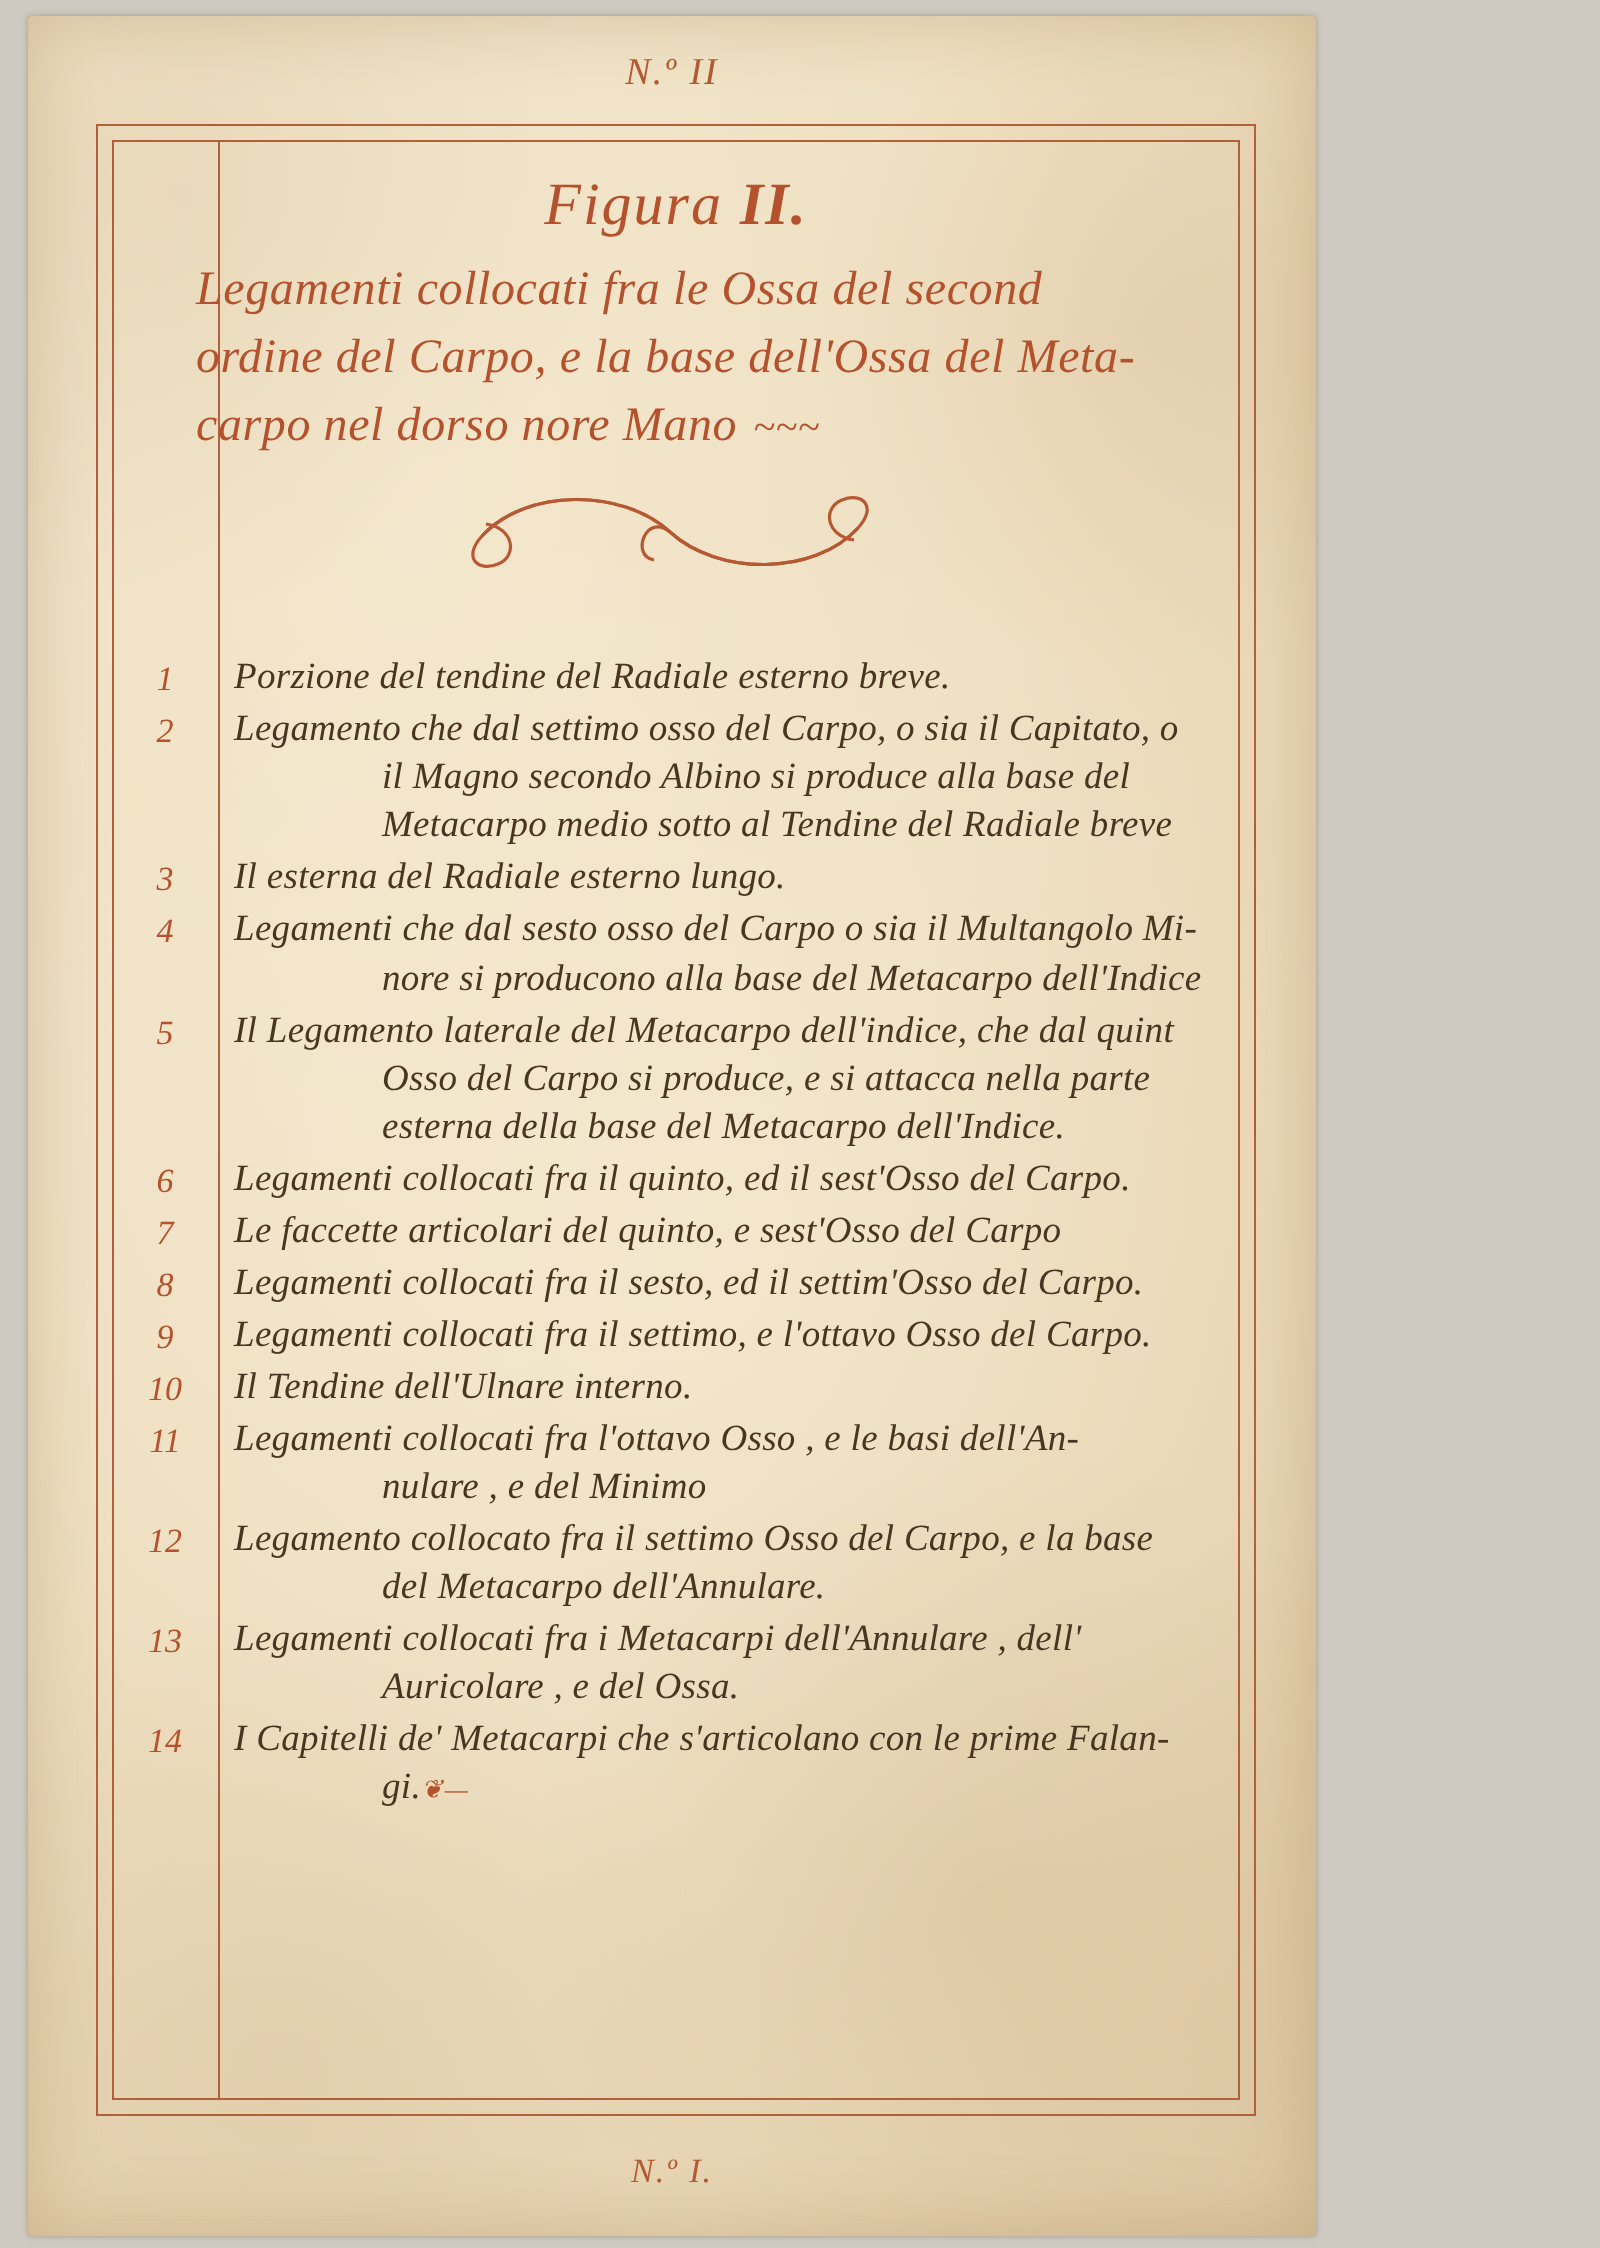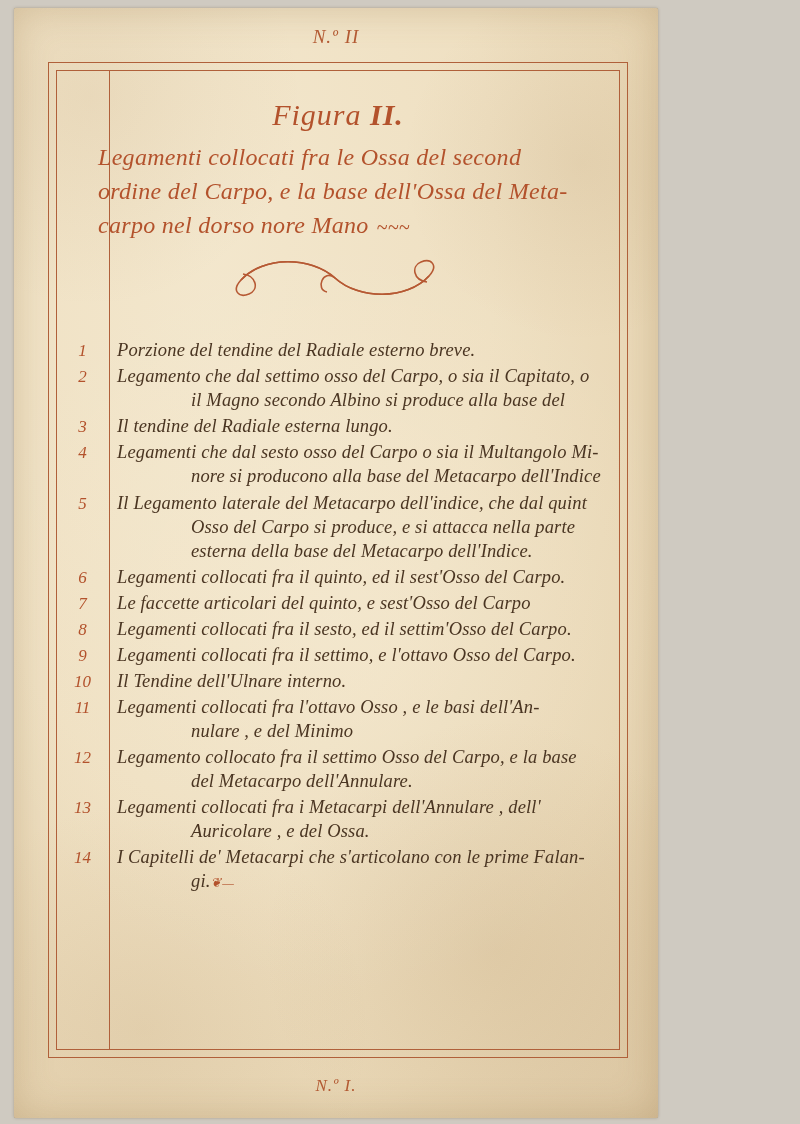--- a/index.html
+++ b/index.html
@@ -94,21 +94,21 @@
     top: 62px;
     bottom: 68px;
   }
 
   .fig-title {
     text-align: center;
     color: #b3522c;
     font-family: "Liberation Serif", serif;
     font-style: italic;
     font-size: 30px;
-    margin-top: 28px;
+    margin-top: 16px;
     letter-spacing: 1px;
   }
   .fig-title .big { font-size: 30px; font-weight: bold; }
 
   .caption {
     color: #b3522c;
     font-family: "Liberation Serif", serif;
     font-style: italic;
     font-size: 24px;
     line-height: 1.42;
@@ -220,27 +220,28 @@
           <div class="entry-text">
             <span>Porzione del tendine del Radiale esterno breve.</span>
           </div>
         </div>
 
         <div class="entry">
           <div class="entry-num">2</div>
           <div class="entry-text">
             <span>Legamento che dal settimo osso del Carpo, o sia il Capitato, o</span>
             <span class="cont">il Magno secondo Albino si produce alla base del</span>
+            <span class="cont">Metacarpo medio sotto al Tendine del Radiale breve</span>
           </div>
         </div>
 
         <div class="entry">
           <div class="entry-num">3</div>
           <div class="entry-text">
-            <span>Il tendine del Radiale esterna lungo.</span>
+            <span>Il esterna del Radiale esterno lungo.</span>
           </div>
         </div>
 
         <div class="entry">
           <div class="entry-num">4</div>
           <div class="entry-text">
             <span>Legamenti che dal sesto osso del Carpo o sia il Multangolo Mi-</span>
             <span class="cont">nore si producono alla base del Metacarpo dell'Indice</span>
           </div>
         </div>

